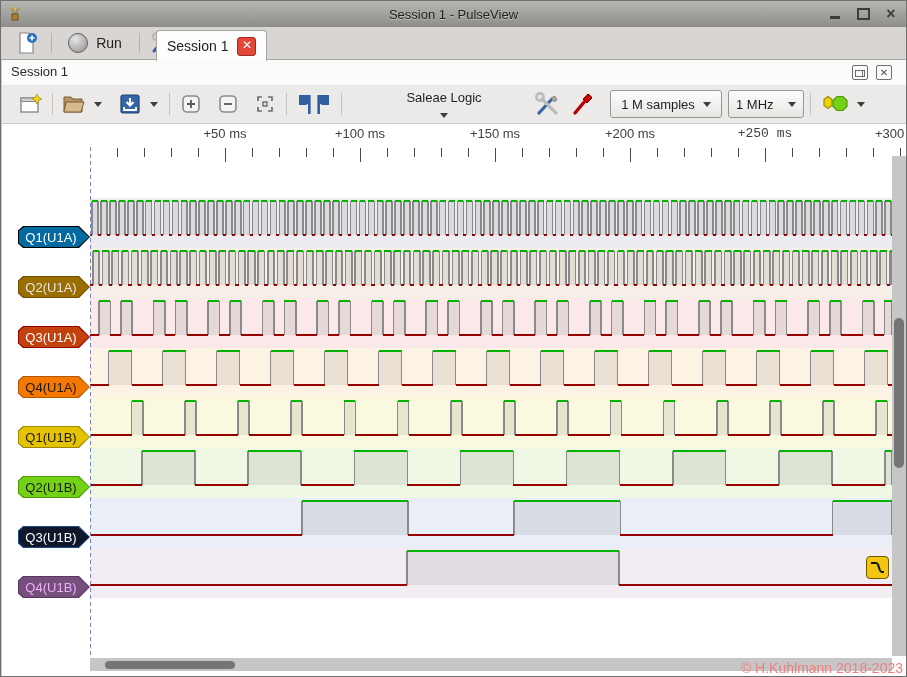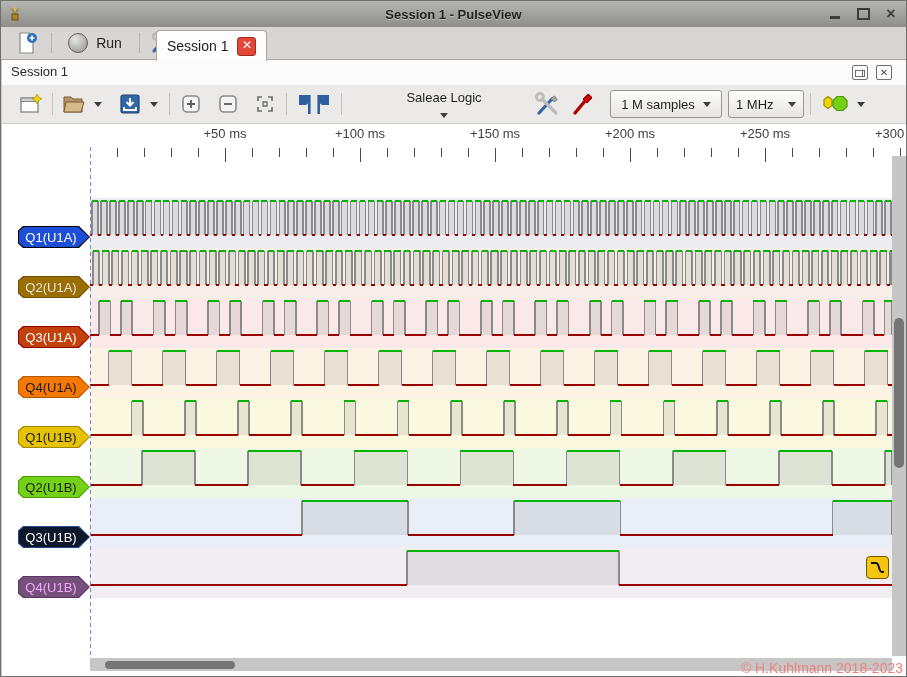--- a/index.html
+++ b/index.html
@@ -1,21 +1,21 @@
 <!DOCTYPE html>
 <html><head>
 <meta charset="utf-8">
 <style>
   html,body{margin:0;padding:0;background:#555;font-family:"Liberation Sans","DejaVu Sans",sans-serif;}
   .window{position:relative;width:905px;height:675px;border:1px solid #6f6f6f;background:#fff;overflow:hidden;}
   
   .titlebar{position:absolute;left:0;top:0;width:100%;height:26px;
     background:linear-gradient(#b6b6b2,#8d8d89);display:flex;align-items:center;z-index:30;}
   .titlebar .appicon{width:18px;height:18px;margin-left:5px;}
-  .titlebar .title{position:absolute;left:0;right:0;text-align:center;font-size:13px;font-weight:bold;
+  .titlebar .title{position:absolute;left:0;right:0;text-align:center;font-size:13px;font-weight:normal;
     color:#222;text-shadow:0 1px 0 rgba(255,255,255,.35);}
   .winbtns{position:absolute;right:8px;top:0;height:26px;display:flex;align-items:center;gap:14px;}
   .winbtn{width:14px;height:14px;display:flex;align-items:center;justify-content:center;color:#3a3a3a;cursor:default;}
   .minimize-glyph{width:10px;height:3px;background:#3c3c3c;margin-top:7px;}
   .maximize-glyph{width:9px;height:8px;border:2px solid #3c3c3c;}
   .close-glyph{font-size:16px;font-weight:bold;line-height:14px;color:#3c3c3c;}
   
   .tabbar{position:absolute;left:0;top:26px;width:100%;height:32px;background:#d8d5d2;
     border-bottom:1px solid #a9a6a2;z-index:29;}
   .toolbtn{position:absolute;top:3px;height:26px;display:flex;align-items:center;justify-content:center;border-radius:3px;}
@@ -241,21 +241,21 @@
       <span class="dd-arrow" style="margin-left:2px;"></span>
     </div>
   </div>
 
   <div class="traceview">
     <div id="ruler-labels">
         <div class="ruler-label" style="left: 223px;">+50 ms</div>
         <div class="ruler-label" style="left: 358px;">+100 ms</div>
         <div class="ruler-label" style="left: 493px;">+150 ms</div>
         <div class="ruler-label" style="left: 628px;">+200 ms</div>
-        <div class="ruler-label" style="left: 763px;">+250 ms</div>
+        <div class="ruler-label" style="left: 763px; font-family: Liberation Mono, monospace;">+250 ms</div>
         <div class="ruler-label" style="left: 898px;">+300 ms</div>
       </div>
     <svg id="trace-svg" width="905" height="552" style="position:absolute;left:0;top:0;">
         <line x1="115" y1="24" x2="115" y2="33" stroke="#4a4a4a" stroke-width="1" shape-rendering="crispEdges"></line>
         <line x1="142" y1="24" x2="142" y2="33" stroke="#4a4a4a" stroke-width="1" shape-rendering="crispEdges"></line>
         <line x1="169" y1="24" x2="169" y2="33" stroke="#4a4a4a" stroke-width="1" shape-rendering="crispEdges"></line>
         <line x1="196" y1="24" x2="196" y2="33" stroke="#4a4a4a" stroke-width="1" shape-rendering="crispEdges"></line>
         <line x1="223" y1="24" x2="223" y2="38" stroke="#4a4a4a" stroke-width="1" shape-rendering="crispEdges"></line>
         <line x1="250" y1="24" x2="250" y2="33" stroke="#4a4a4a" stroke-width="1" shape-rendering="crispEdges"></line>
         <line x1="277" y1="24" x2="277" y2="33" stroke="#4a4a4a" stroke-width="1" shape-rendering="crispEdges"></line>
@@ -557,21 +557,21 @@
         <path d=" M 300.0 377 H 406.1 M 512.2 377 H 618.3 M 830.5 377 H 889.9" stroke="#00b400" stroke-width="2" fill="none" shape-rendering="crispEdges"></path>
         <rect x="404.98" y="427" width="211.95000000000005" height="34" fill="rgba(110,110,110,0.14)"></rect>
         <path d=" M 405.0 461 V 427 M 616.9 427 V 461" stroke="#8a8a8a" stroke-width="1.6" fill="none" shape-rendering="crispEdges"></path>
         <path d="M 88 461 H 405.0 M 616.9 461 H 889.9000000000001" stroke="#990000" stroke-width="2" fill="none" shape-rendering="crispEdges"></path>
         <path d=" M 405.0 427 H 616.9" stroke="#00b400" stroke-width="2" fill="none" shape-rendering="crispEdges"></path>
         <line x1="88.5" y1="23" x2="88.5" y2="534" stroke="#7d82cc" stroke-width="1" stroke-dasharray="4 3"></line>
       </svg>
     <div id="channel-tags">
         <div class="chtag" style="left: 16px; top: 102px; width: 72px;">
           <div class="outer" style="background: rgb(0, 0, 0); clip-path: polygon(0px 20%, 5px 0px, calc(100% - 11px) 0px, 100% 50%, calc(100% - 11px) 100%, 5px 100%, 0px 80%);"></div>
-          <div class="inner" style="background: #1d4ed8; color: rgb(255, 255, 255); clip-path: polygon(0px 20%, 5px 0px, calc(100% - 11px) 0px, 100% 50%, calc(100% - 11px) 100%, 5px 100%, 0px 80%);">Q1(U1A)</div>
+          <div class="inner" style="background: #0369a1; color: rgb(255, 255, 255); clip-path: polygon(0px 20%, 5px 0px, calc(100% - 11px) 0px, 100% 50%, calc(100% - 11px) 100%, 5px 100%, 0px 80%);">Q1(U1A)</div>
         </div>
         <div class="chtag" style="left: 16px; top: 152px; width: 72px;">
           <div class="outer" style="background: rgb(110, 79, 0); clip-path: polygon(0px 20%, 5px 0px, calc(100% - 11px) 0px, 100% 50%, calc(100% - 11px) 100%, 5px 100%, 0px 80%);"></div>
           <div class="inner" style="background: rgb(154, 110, 0); color: #e5e5e5; clip-path: polygon(0px 20%, 5px 0px, calc(100% - 11px) 0px, 100% 50%, calc(100% - 11px) 100%, 5px 100%, 0px 80%);">Q2(U1A)</div>
         </div>
         <div class="chtag" style="left: 16px; top: 202px; width: 72px;">
           <div class="outer" style="background: rgb(147, 0, 0); clip-path: polygon(0px 20%, 5px 0px, calc(100% - 11px) 0px, 100% 50%, calc(100% - 11px) 100%, 5px 100%, 0px 80%);"></div>
           <div class="inner" style="background: #c2410c; color: rgb(255, 255, 255); clip-path: polygon(0px 20%, 5px 0px, calc(100% - 11px) 0px, 100% 50%, calc(100% - 11px) 100%, 5px 100%, 0px 80%);">Q3(U1A)</div>
         </div>
         <div class="chtag" style="left: 16px; top: 252px; width: 72px;">

